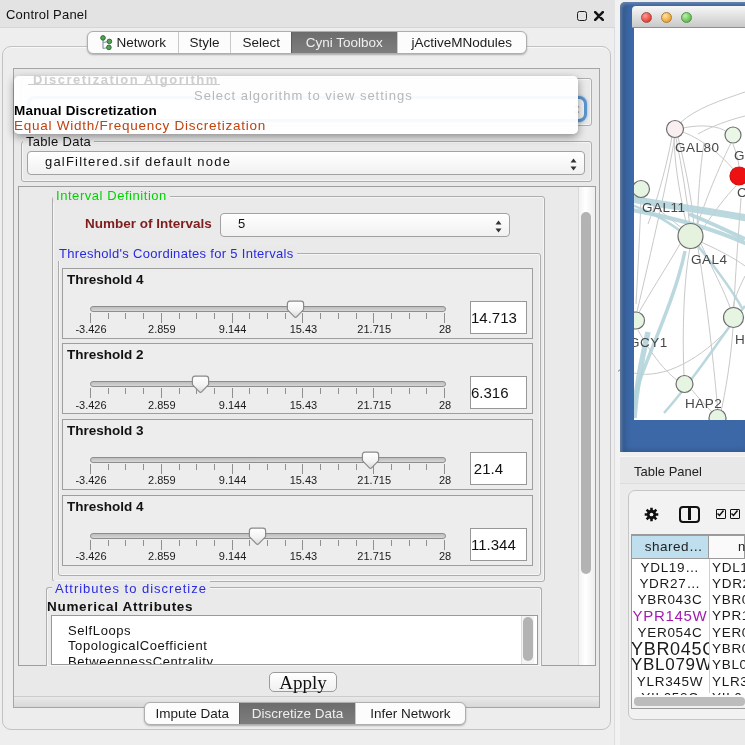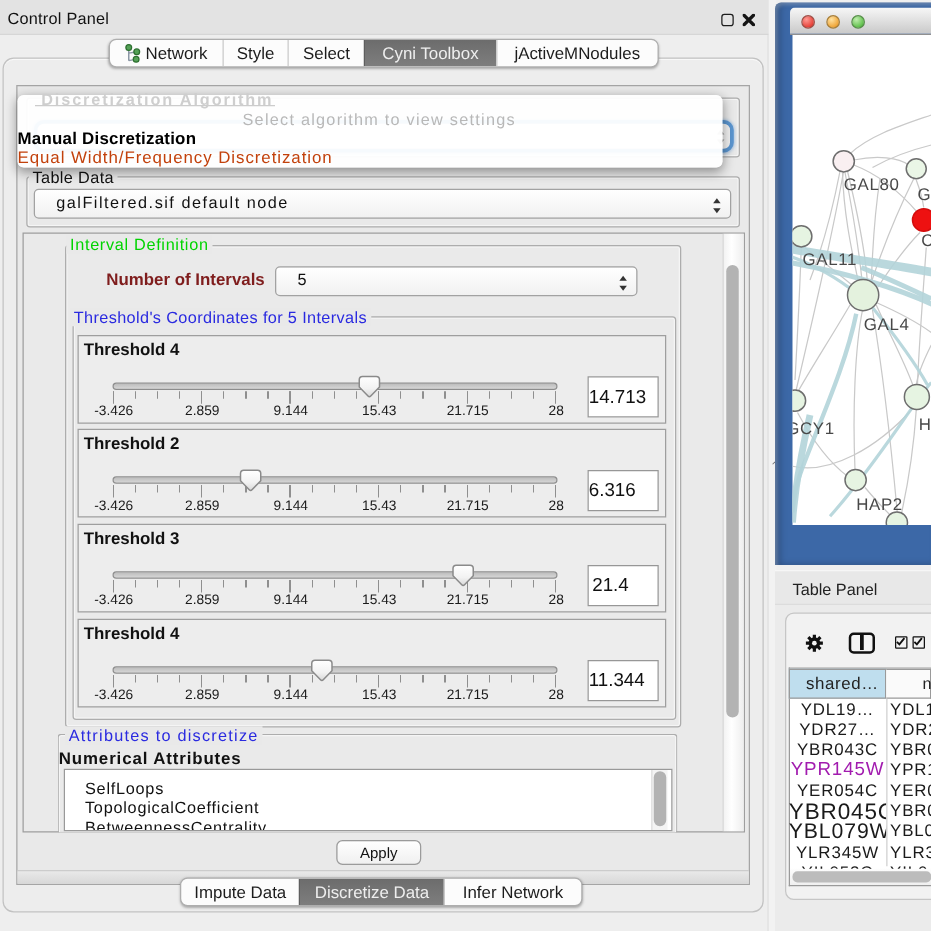--- a/index.html
+++ b/index.html
@@ -231,21 +231,21 @@
 <div class="abs grp" style="left:46px;top:587px;width:496px;height:79px;border-bottom:none;border-bottom-left-radius:0;border-bottom-right-radius:0;"></div>
 <div class="abs gt blue" style="left:52px;top:580.5px;letter-spacing:1.0px;">Attributes to discretize</div>
 <div class="abs" style="left:47px;top:598.5px;font-size:13.5px;font-weight:bold;letter-spacing:0.7px;color:#111;text-align:center;">Numerical Attributes</div>
 <div class="abs" style="left:51px;top:615px;width:487px;height:50px;background:#fff;border:1px solid #999;overflow:hidden;">
   <div style="font-size:13px;color:#111;letter-spacing:0.6px;padding:7px 0 0 16px;line-height:15.4px;">SelfLoops<br>TopologicalCoefficient<br>BetweennessCentrality<br></div>
   <div style="position:absolute;right:3px;top:0;width:13px;height:50px;background:#f4f4f4;border-left:1px solid #ddd;"></div>
   <div style="position:absolute;right:4.5px;top:1px;width:10px;height:44px;background:#b3b3b3;border-radius:5px;"></div>
 </div>
 
 <div class="abs" style="left:269px;top:672px;width:68px;height:20px;background:linear-gradient(#ffffff,#f0f0f0);
-  border:1px solid #9b9b9b;border-radius:5px;font-size:12px;color:#111;text-align:center;line-height:19px;">Apply</div>
+  border:1px solid #9b9b9b;border-radius:5px;font-size:19px;color:#111;text-align:center;line-height:19px;font-family:Liberation Serif, serif;">Apply</div>
 
 <div class="abs" style="left:14px;top:696px;width:585px;height:11px;background:linear-gradient(#e9e9e9,#d8d8d8);border-top:1px solid #cccccc;"></div>
 
 <div class="abs seg" id="botseg">
   <div class="sg" style="width:95px;">Impute Data</div>
   <div class="sg on" style="width:116px;">Discretize Data</div>
   <div class="sg" style="width:111px;">Infer Network</div>
 </div>
 
 <div class="abs" id="gapstrip"></div>

